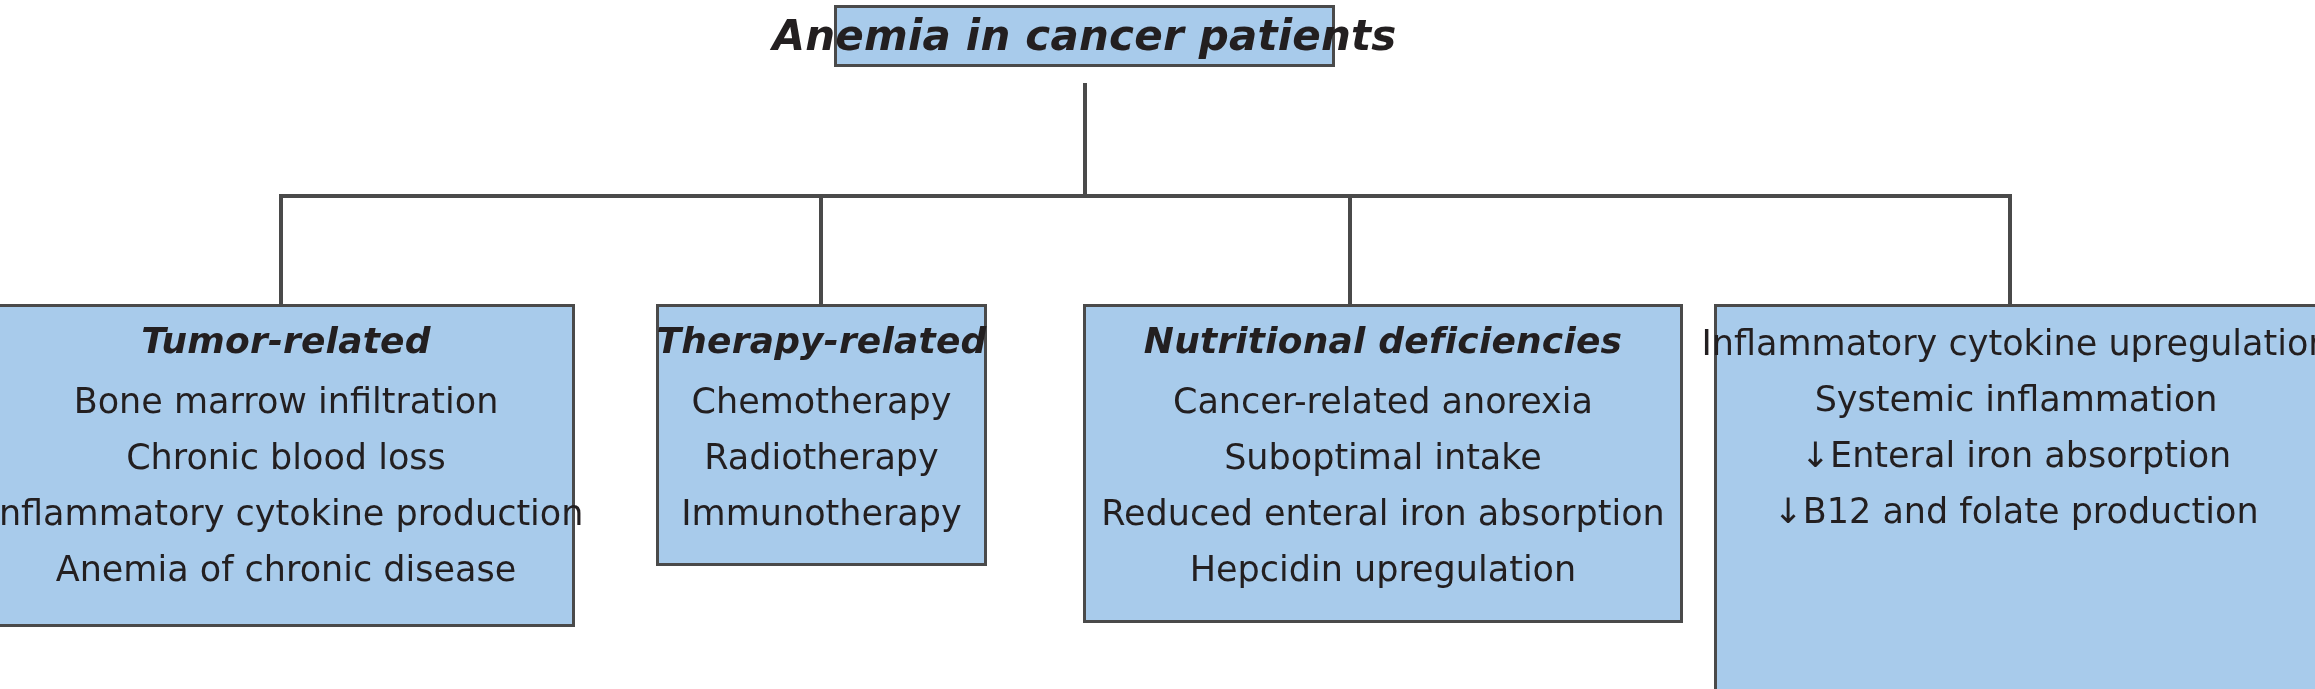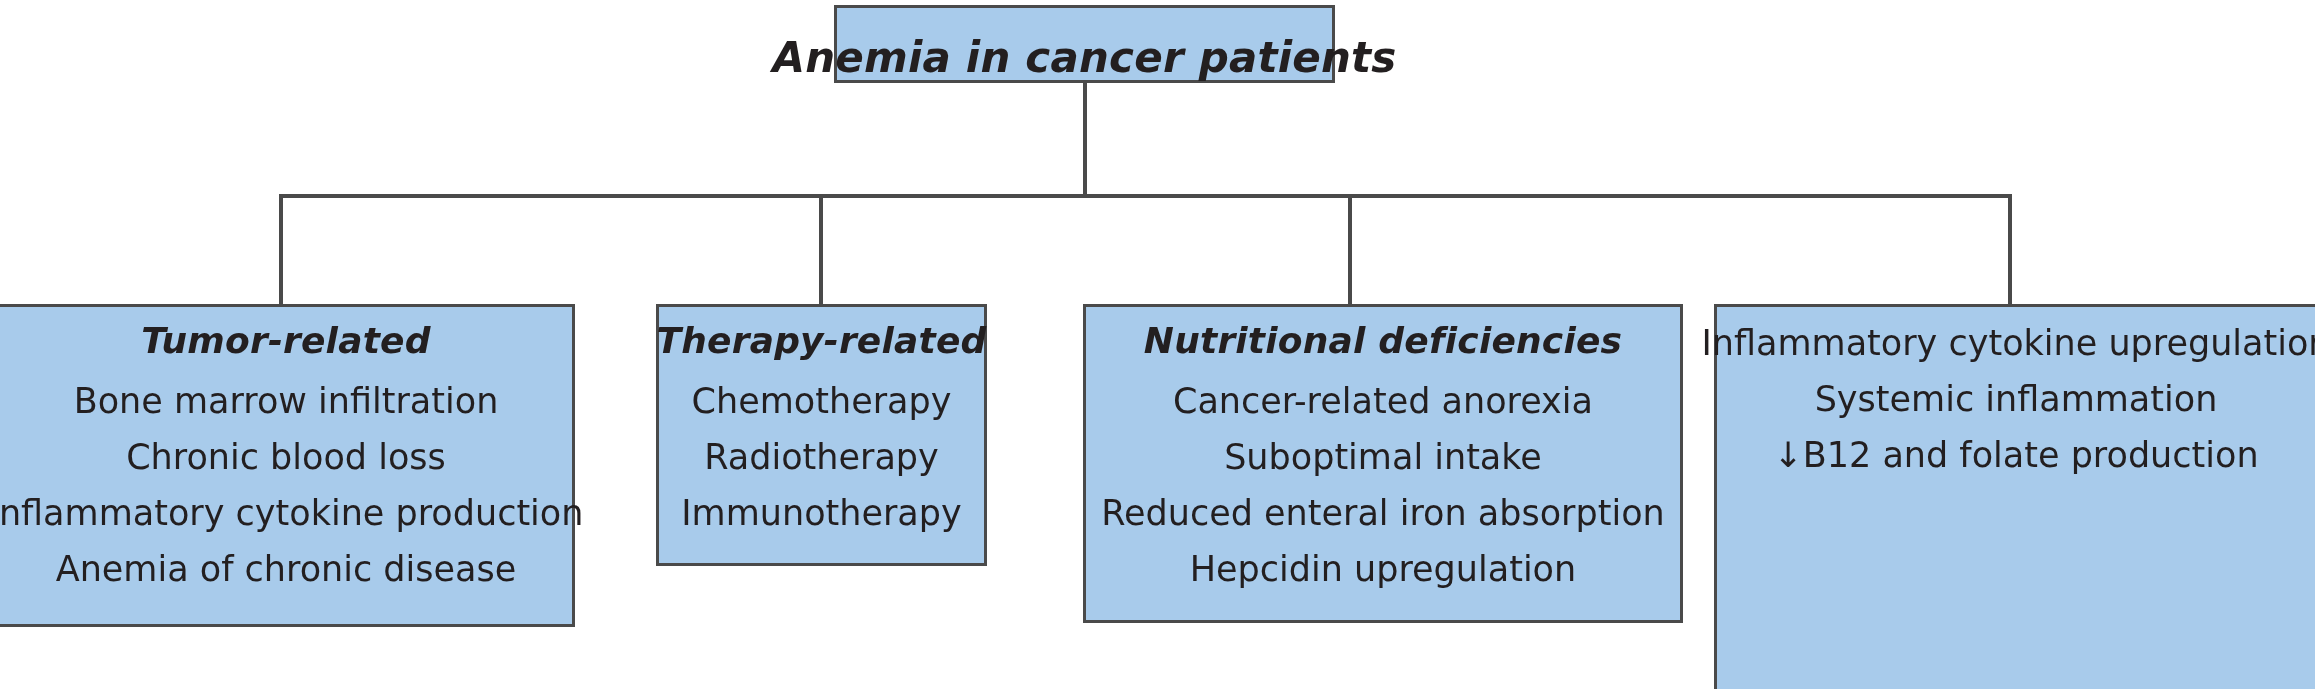--- a/index.html
+++ b/index.html
@@ -54,22 +54,22 @@
     font-weight: normal;
     font-style: normal;
     white-space: nowrap;
   }
 
   
   #node-root {
     left: 834px;
     top: 5px;
     width: 501px;
-    height: 78px;
-    justify-content: flex-end;
+    height: 62px;
+    justify-content: center;
   }
   #node-root .node-title {
     font-size: 42px;
     line-height: 44px;
   }
 
   
   .leaf .node-title {
     font-size: 36px;
     line-height: 40px;
@@ -149,16 +149,17 @@
     <div class="node-title">Nutritional deficiencies</div>
     <div class="node-item">Cancer-related anorexia</div>
     <div class="node-item">Suboptimal intake</div>
     <div class="node-item">Reduced enteral iron absorption</div>
     <div class="node-item">Hepcidin upregulation</div>
   </div>
 
   <div class="node leaf" id="node-gut">
     <div class="node-item">Inflammatory cytokine upregulation</div>
     <div class="node-item">Systemic inflammation</div>
+    <div class="node-item">↓Enteral iron absorption</div>
     <div class="node-item">↓B12 and folate production</div>
   </div>
 
 </div>
 
 </body></html>

